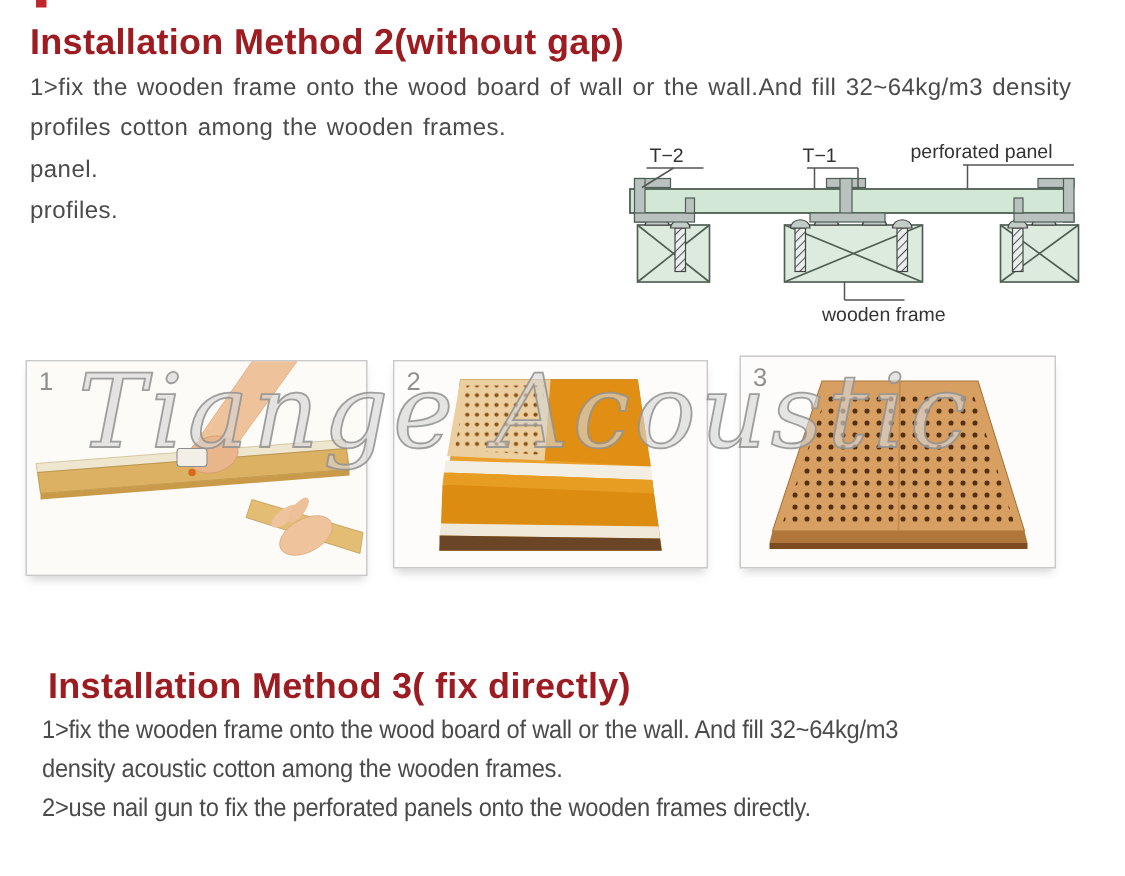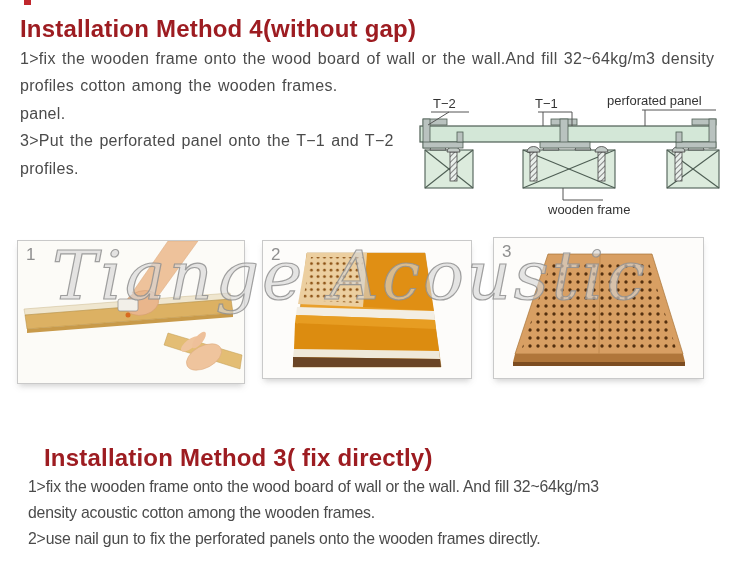--- a/index.html
+++ b/index.html
@@ -4,21 +4,21 @@
 <style>
   html,body{margin:0;padding:0;background:#ffffff;}
   #page{position:relative;width:750px;height:584px;background:#ffffff;overflow:hidden;
         font-family:"Liberation Sans",sans-serif;}
 
   .red-artifact{position:absolute;left:24px;top:0;width:7px;height:5px;background:#c0272d;}
 
   .h-title{position:absolute;font-weight:bold;font-size:24px;color:#9d1c21;
            letter-spacing:0.2px;white-space:nowrap;}
   #title2{left:20px;top:15px;}
-  #title3{left:44px;top:444px;}
+  #title3{left:32px;top:444px;}
 
   .body-lines{position:absolute;color:#4b4b4b;}
   #method2-lines{left:20px;top:45px;font-size:16px;line-height:27.4px;
                  letter-spacing:0.3px;word-spacing:1.5px;}
   #method3-lines{left:28px;top:474px;font-size:17px;line-height:26px;
                  letter-spacing:-0.2px;transform:scaleX(0.93);transform-origin:left top;}
   .body-lines div{white-space:nowrap;}
 
   #diagram{position:absolute;left:405px;top:88px;width:345px;height:135px;}
 
@@ -38,27 +38,26 @@
 
   svg text{font-family:"Liberation Sans",sans-serif;}
 </style>
 </head>
 <body>
 
 <div id="page">
 
   <div class="red-artifact"></div>
 
-  <div id="title2" class="h-title">Installation Method 4(without gap)</div>
+  <div id="title2" class="h-title">Installation Method 2(without gap)</div>
 
   <div id="method2-lines" class="body-lines">
     <div>1&gt;fix the wooden frame onto the wood board of wall or the wall.And fill 32~64kg/m3 density</div>
     <div>profiles cotton among the wooden frames.</div>
     <div>panel.</div>
-    <div>3&gt;Put the perforated panel onto the T−1 and T−2</div>
     <div>profiles.</div>
   </div>
 
   <div id="diagram">
     <svg viewBox="0 0 345 135">
       <defs>
         <pattern id="hatch" width="4" height="4" patternUnits="userSpaceOnUse" patternTransform="rotate(45)">
           <rect width="4" height="4" fill="#e9efeb"></rect>
           <line x1="0" y1="0" x2="0" y2="4" stroke="#555" stroke-width="1.4"></line>
         </pattern>

